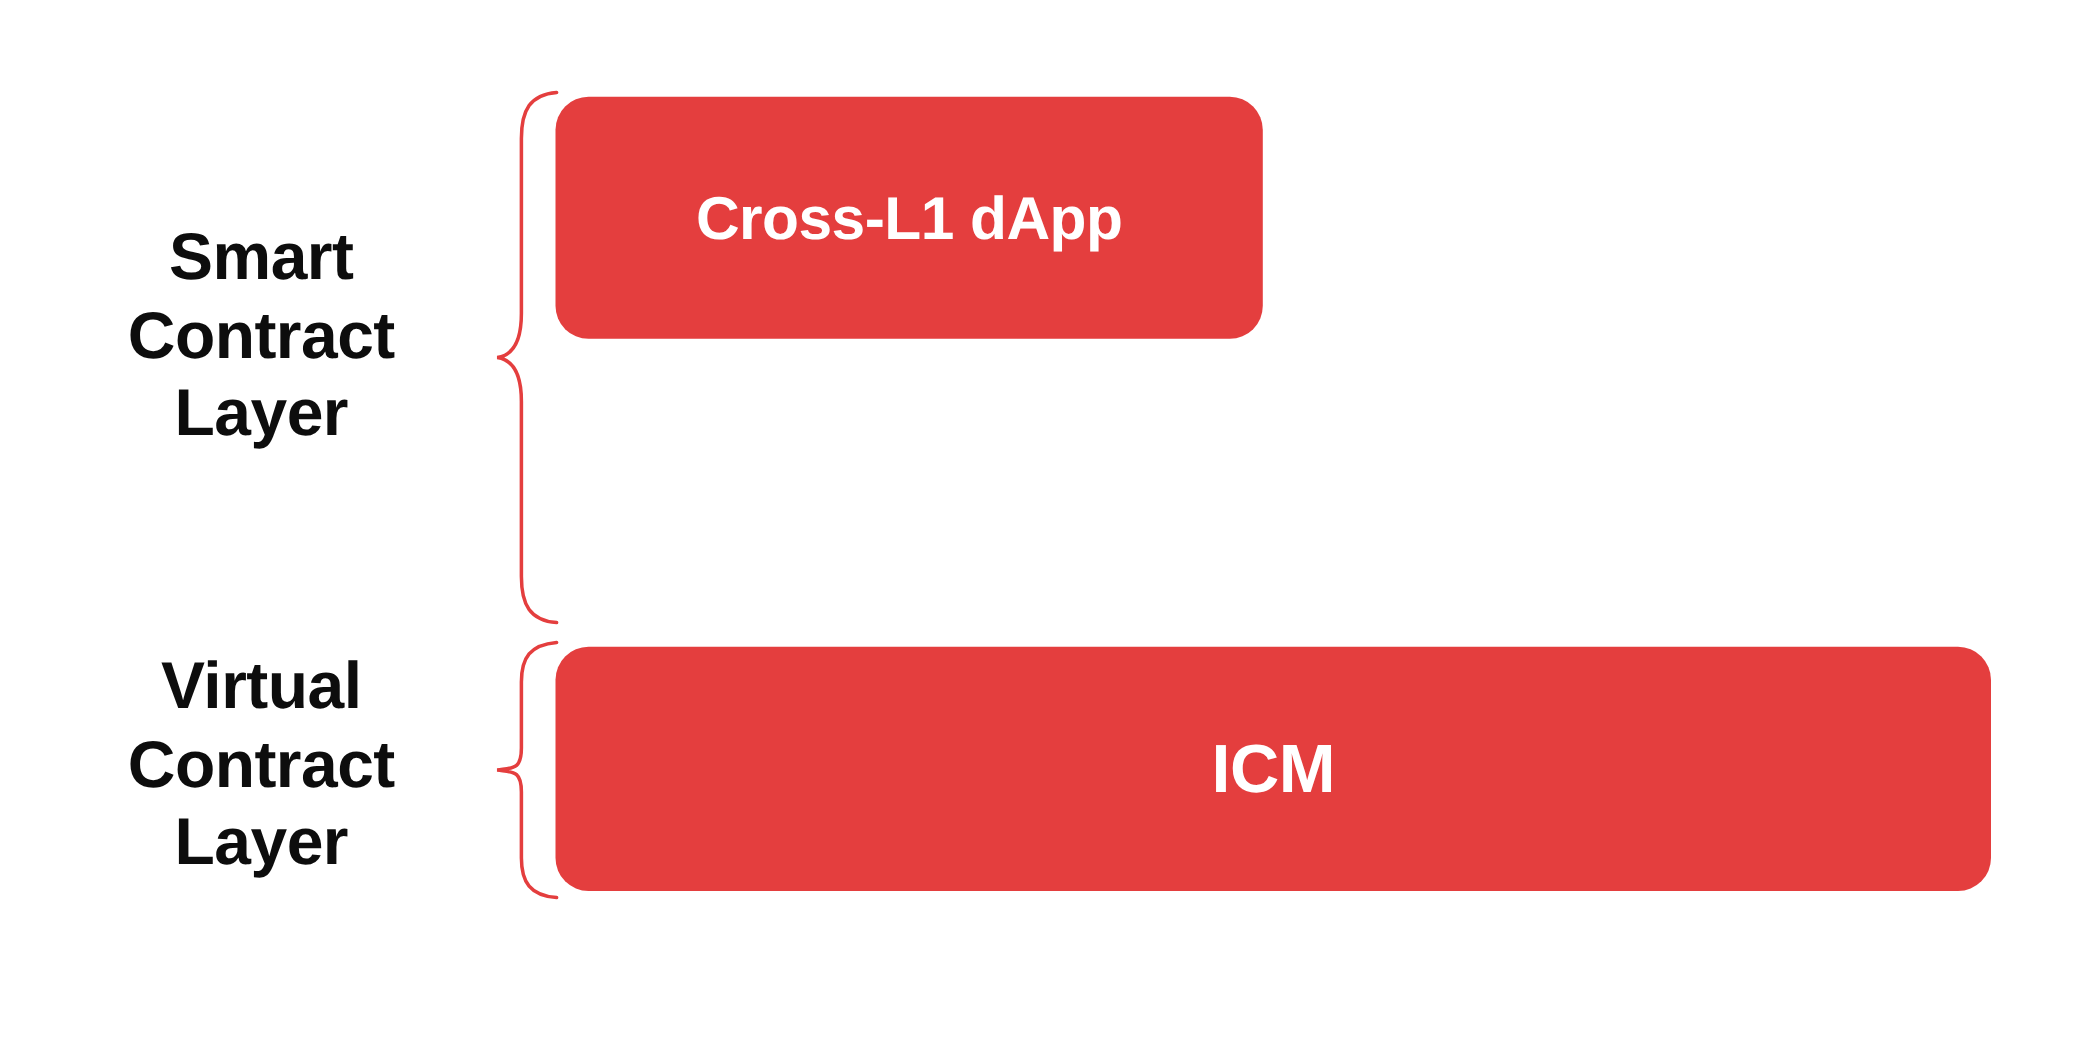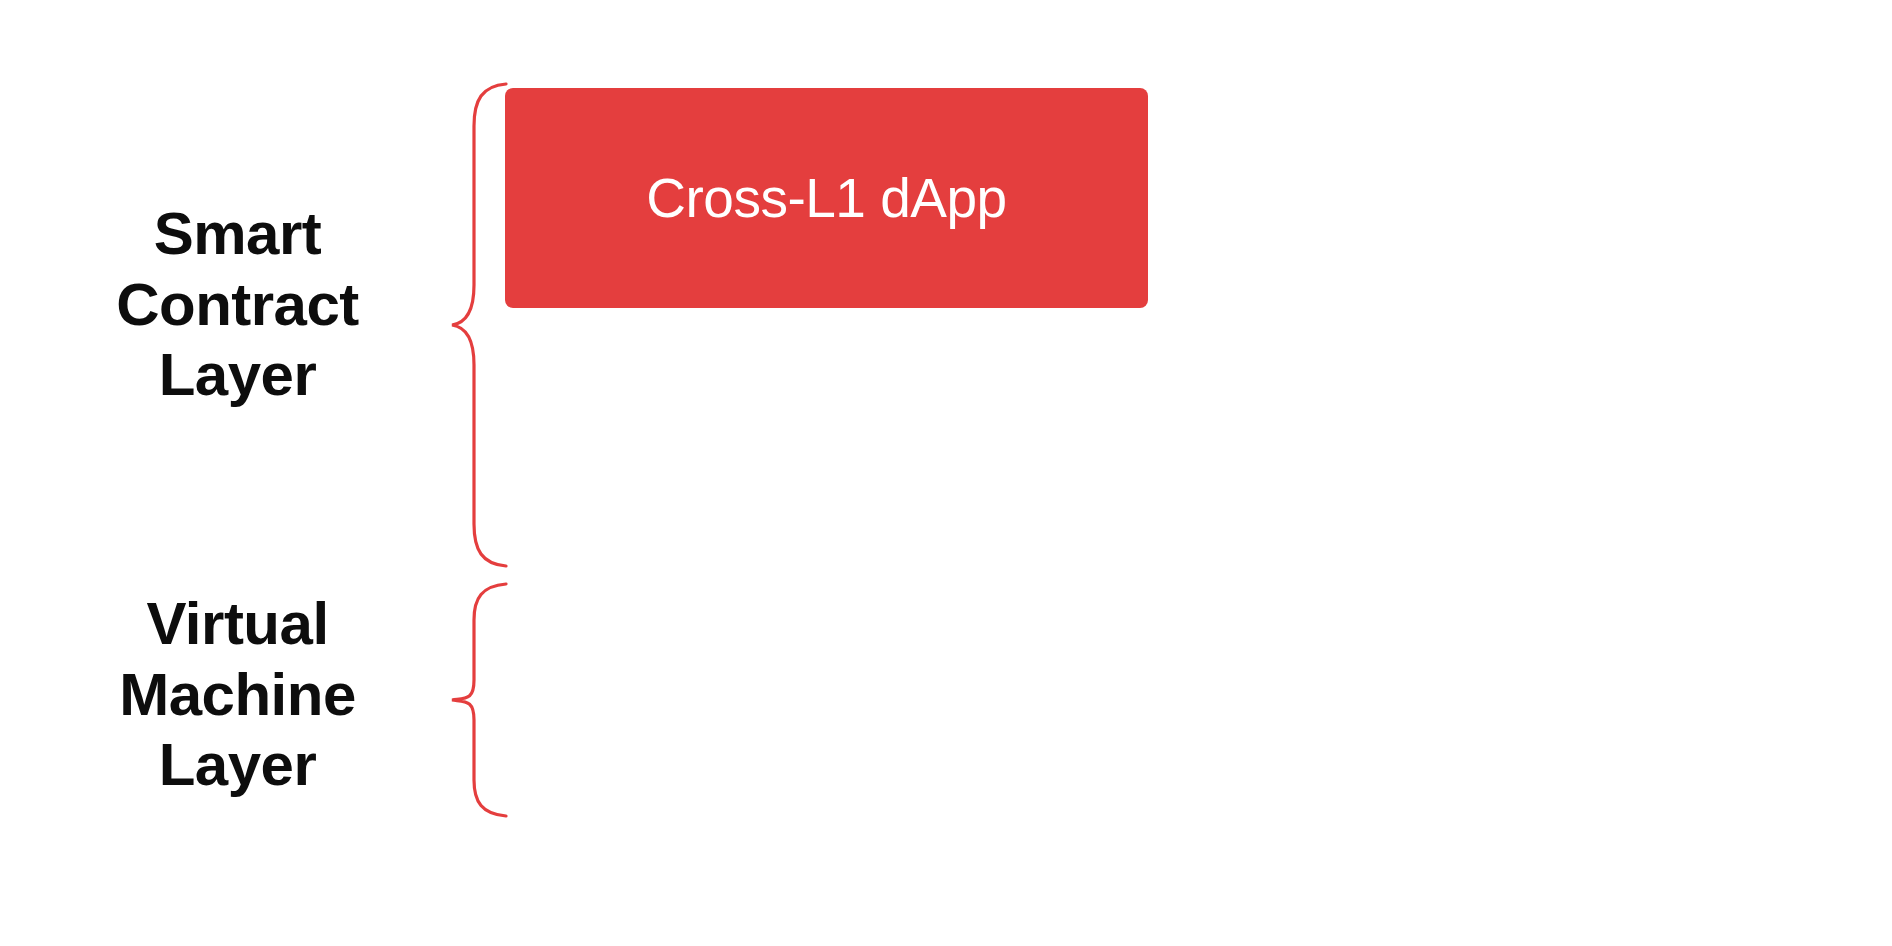--- a/index.html
+++ b/index.html
@@ -60,26 +60,26 @@
   }
   #brace-virtual-machine {
     top: 580px;
     height: 240px;
   }
   .brace svg { display: block; width: 100%; height: 100%; overflow: visible; }
 
   
   .box {
     position: absolute;
-    border-radius: 8px;
+    border-radius: 30px;
     display: flex;
     align-items: center;
     justify-content: center;
     color: #ffffff;
-    font-weight: normal;
+    font-weight: bold;
     letter-spacing: -0.5px;
     text-align: center;
     box-sizing: border-box;
     padding: 0 22px;
   }
   #box-cross-l1-dapp {
     left: 505px;
     top: 88px;
     width: 643px;
     height: 220px;
@@ -116,27 +116,28 @@
 Contract
 Layer</div>
 
   <div id="brace-smart-contract" class="brace">
     <svg viewBox="0 0 62 490" preserveAspectRatio="none" aria-hidden="true">
       <path d="M58 4 C 34 6, 26 20, 26 46 L 26 205 C 26 231, 18 243, 4 245 C 18 247, 26 259, 26 285 L 26 444 C 26 470, 34 484, 58 486" fill="none" stroke="#E43E3E" stroke-width="3.2" stroke-linecap="round"></path>
     </svg>
   </div>
 
   <div id="label-virtual-machine" class="group-label" style="color: rgb(13, 13, 13);">Virtual
-Machine
+Contract
 Layer</div>
 
   <div id="brace-virtual-machine" class="brace">
     <svg viewBox="0 0 62 240" preserveAspectRatio="none" aria-hidden="true">
       <path d="M58 4 C 34 6, 26 18, 26 40 L 26 100 C 26 120, 18 118, 4 120 C 18 122, 26 120, 26 140 L 26 200 C 26 222, 34 234, 58 236" fill="none" stroke="#E43E3E" stroke-width="3.2" stroke-linecap="round"></path>
     </svg>
   </div>
 
   <div id="box-cross-l1-dapp" class="box" style="background: rgb(228, 62, 62); color: rgb(255, 255, 255);">Cross-L1 dApp</div>
 
 
 
+  <div id="box-icm" class="box" style="background: rgb(228, 62, 62); color: rgb(255, 255, 255);">ICM</div>
 
 </div>
 
 </body></html>

